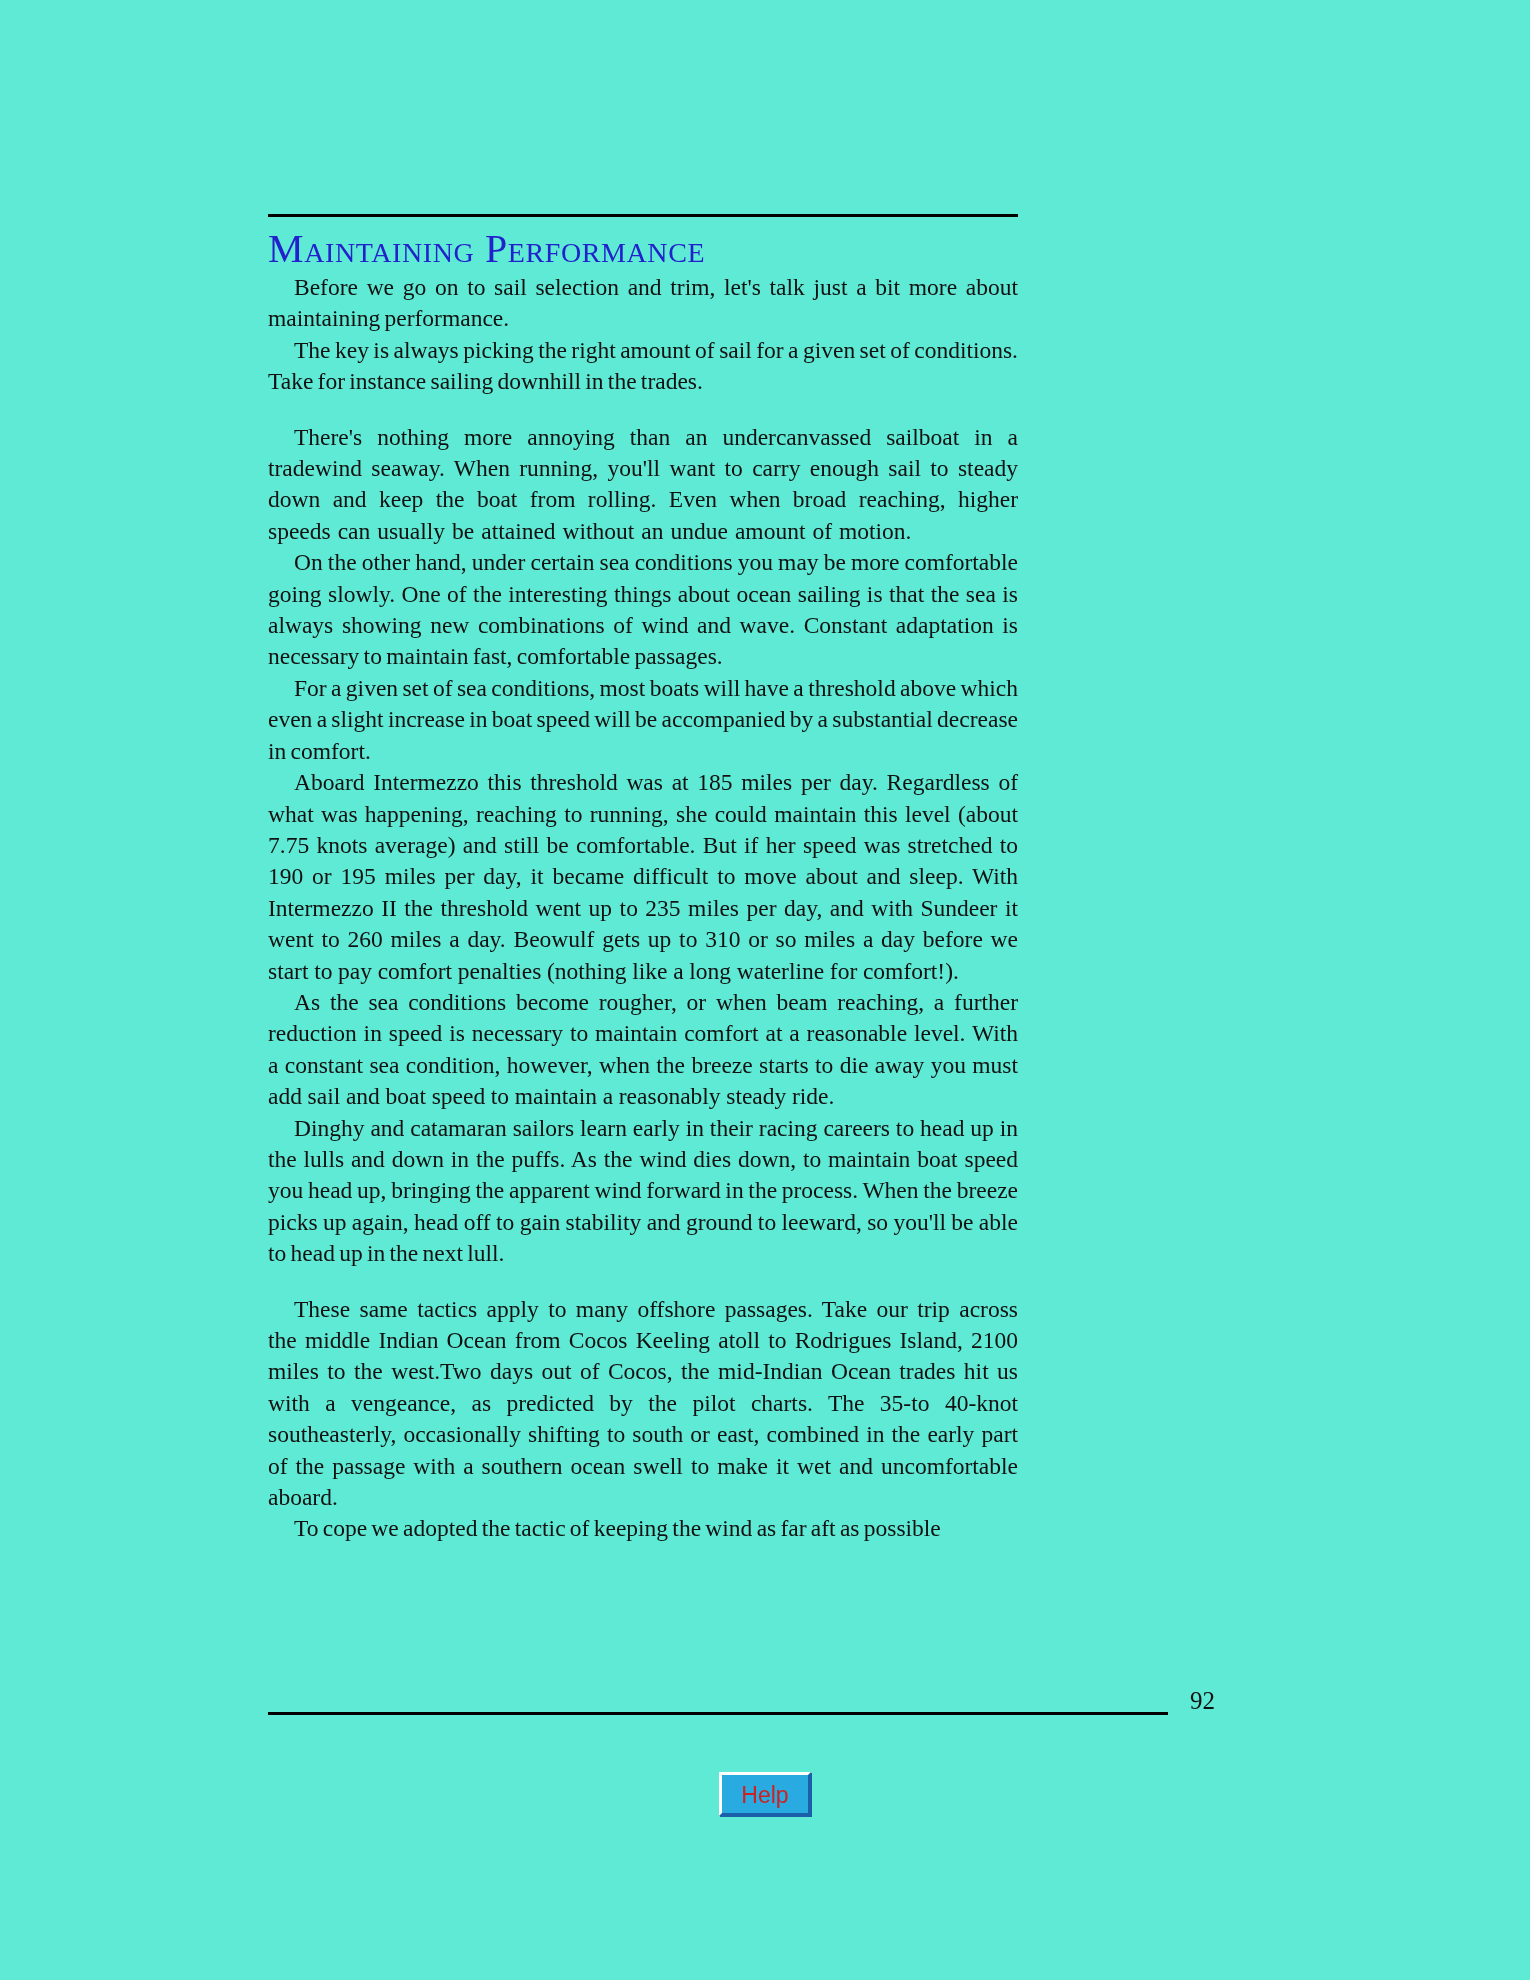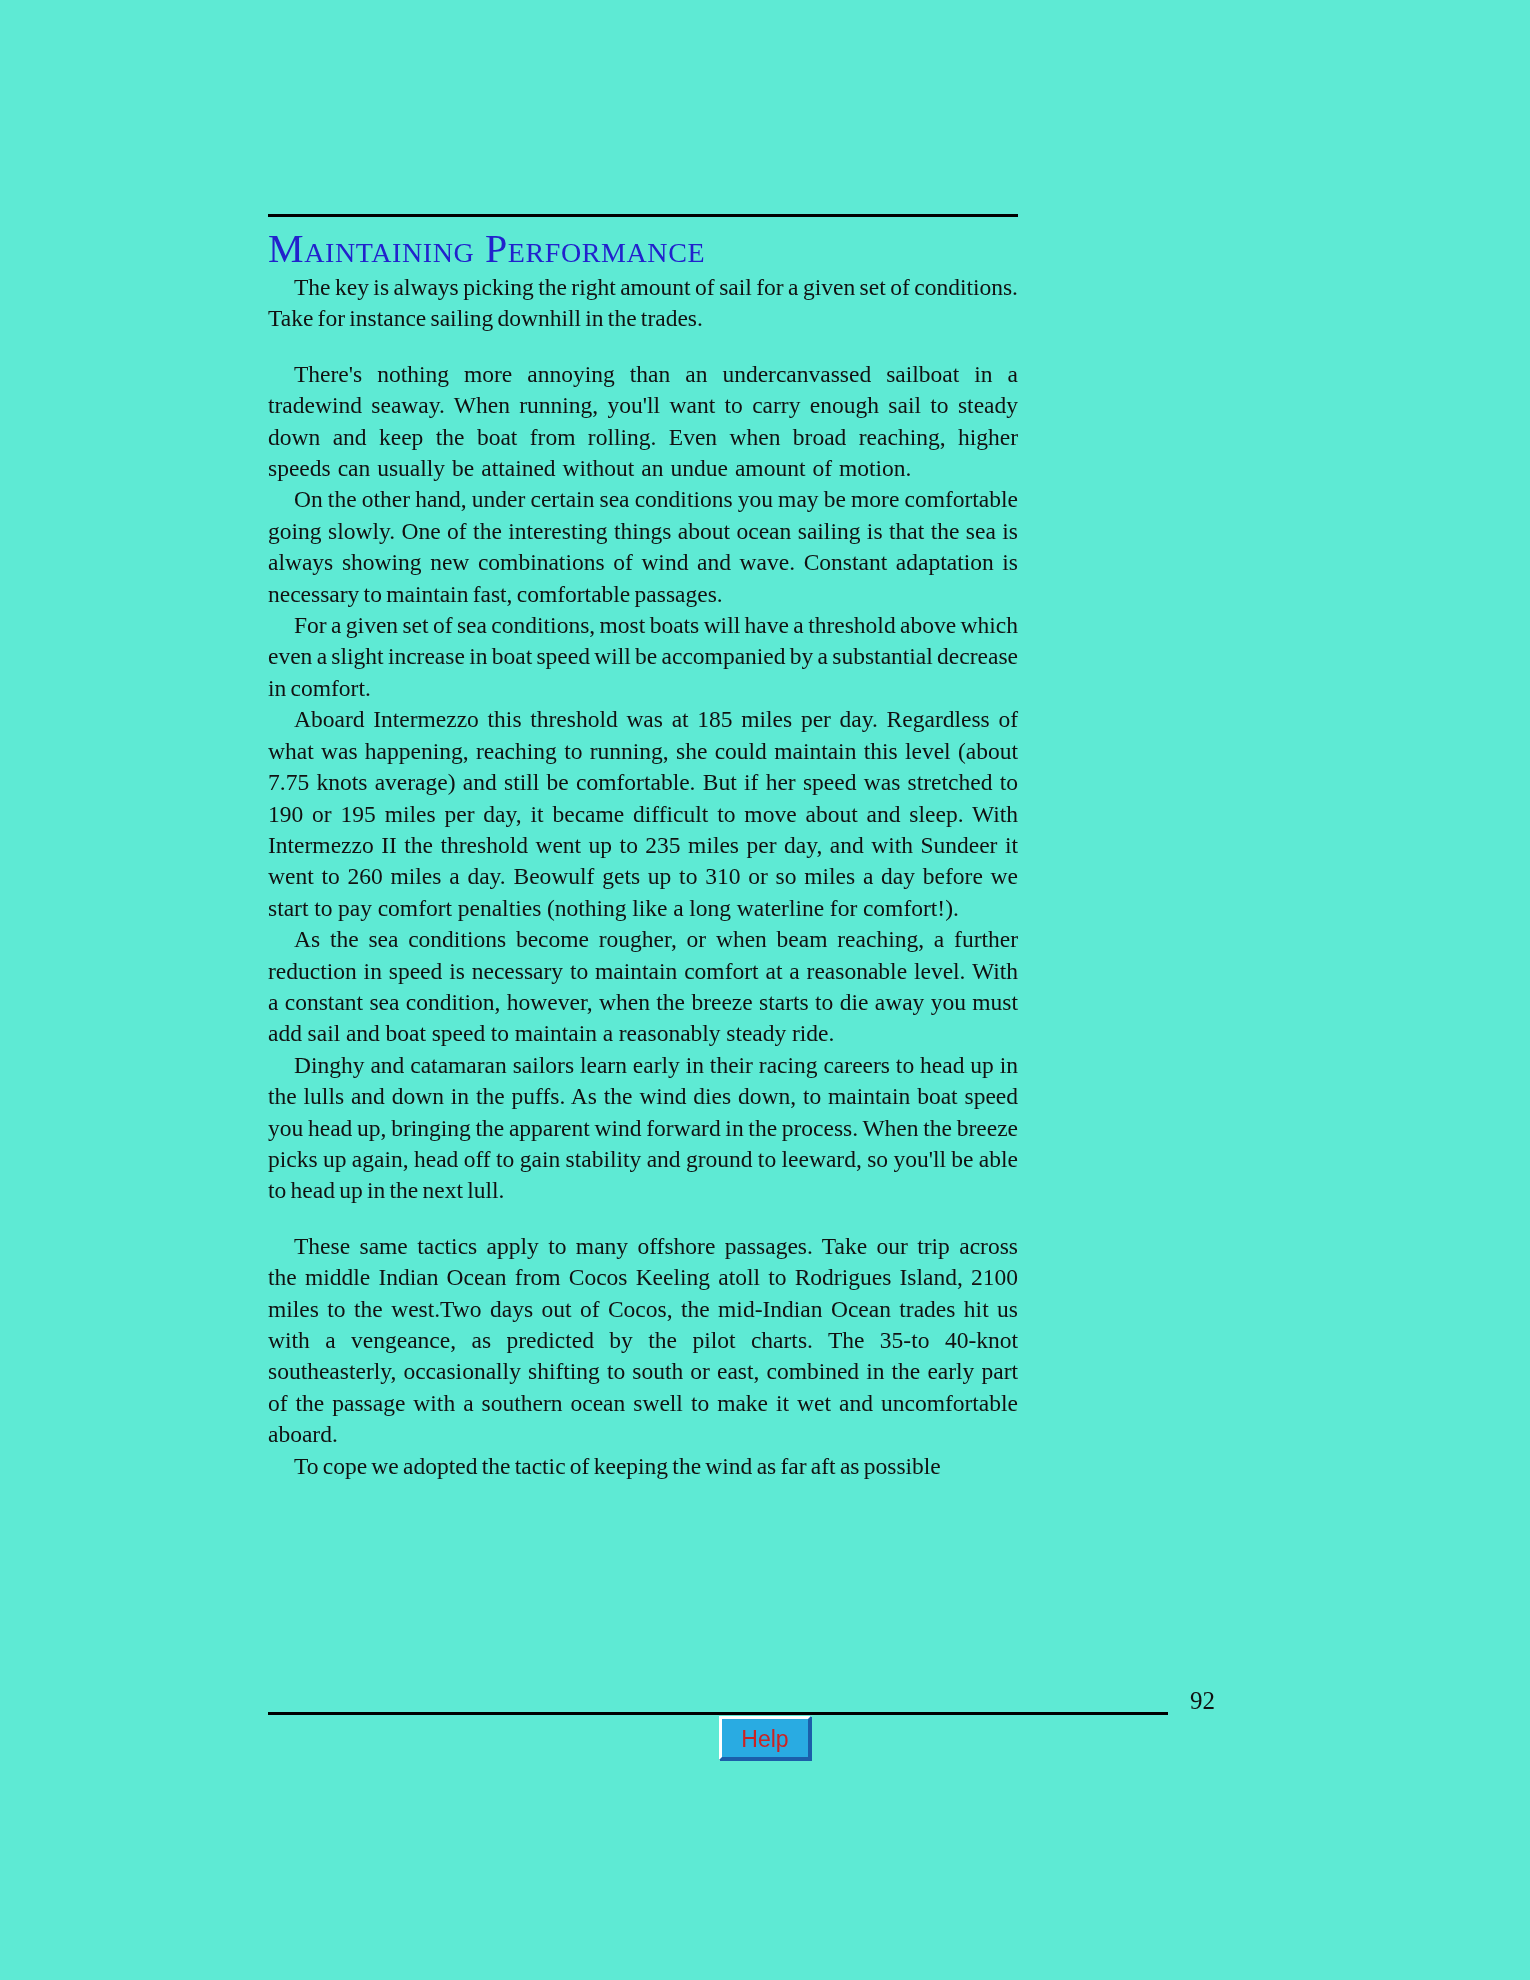--- a/index.html
+++ b/index.html
@@ -104,21 +104,21 @@
     top: 1686px;
     font-size: 25px;
     line-height: 30px;
     color: #111111;
   }
 
   
   .help-button-wrap {
     position: absolute;
     left: 0;
-    top: 1716px;
+    top: 1772px;
     width: 1530px;
     text-align: center;
   }
 
   .help-button {
     display: inline-block;
     position: relative;
     box-sizing: border-box;
     width: 92px;
     height: 44px;
@@ -140,20 +140,21 @@
 <body>
 
 <div class="page-sheet">
 
   <div class="rule-top"></div>
 
   <div class="content-column">
 
     <h1 class="chapter-title">Maintaining Performance</h1>
 
+    <p class="body-par tight">Before we go on to sail selection and trim, let's talk just a bit more about maintaining performance.</p>
 
     <p class="body-par tight">The key is always picking the right amount of sail for a given set of conditions. Take for instance sailing downhill in the trades.</p>
 
     <p class="body-par loose">There's nothing more annoying than an undercanvassed sailboat in a tradewind seaway. When running, you'll want to carry enough sail to steady down and keep the boat from rolling. Even when broad reaching, higher speeds can usually be attained without an undue amount of motion.</p>
 
     <p class="body-par tight">On the other hand, under certain sea conditions you may be more comfortable going slowly. One of the interesting things about ocean sailing is that the sea is always showing new combinations of wind and wave. Constant adaptation is necessary to maintain fast, comfortable passages.</p>
 
     <p class="body-par tight">For a given set of sea conditions, most boats will have a threshold above which even a slight increase in boat speed will be accompanied by a substantial decrease in comfort.</p>
 
     <p class="body-par">Aboard Intermezzo this threshold was at 185 miles per day. Regardless of what was happening, reaching to running, she could maintain this level (about 7.75 knots average) and still be comfortable. But if her speed was stretched to 190 or 195 miles per day, it became difficult to move about and sleep. With Intermezzo II the threshold went up to 235 miles per day, and with Sundeer it went to 260 miles a day. Beowulf gets up to 310 or so miles a day before we start to pay comfort penalties (nothing like a long waterline for comfort!).</p>

